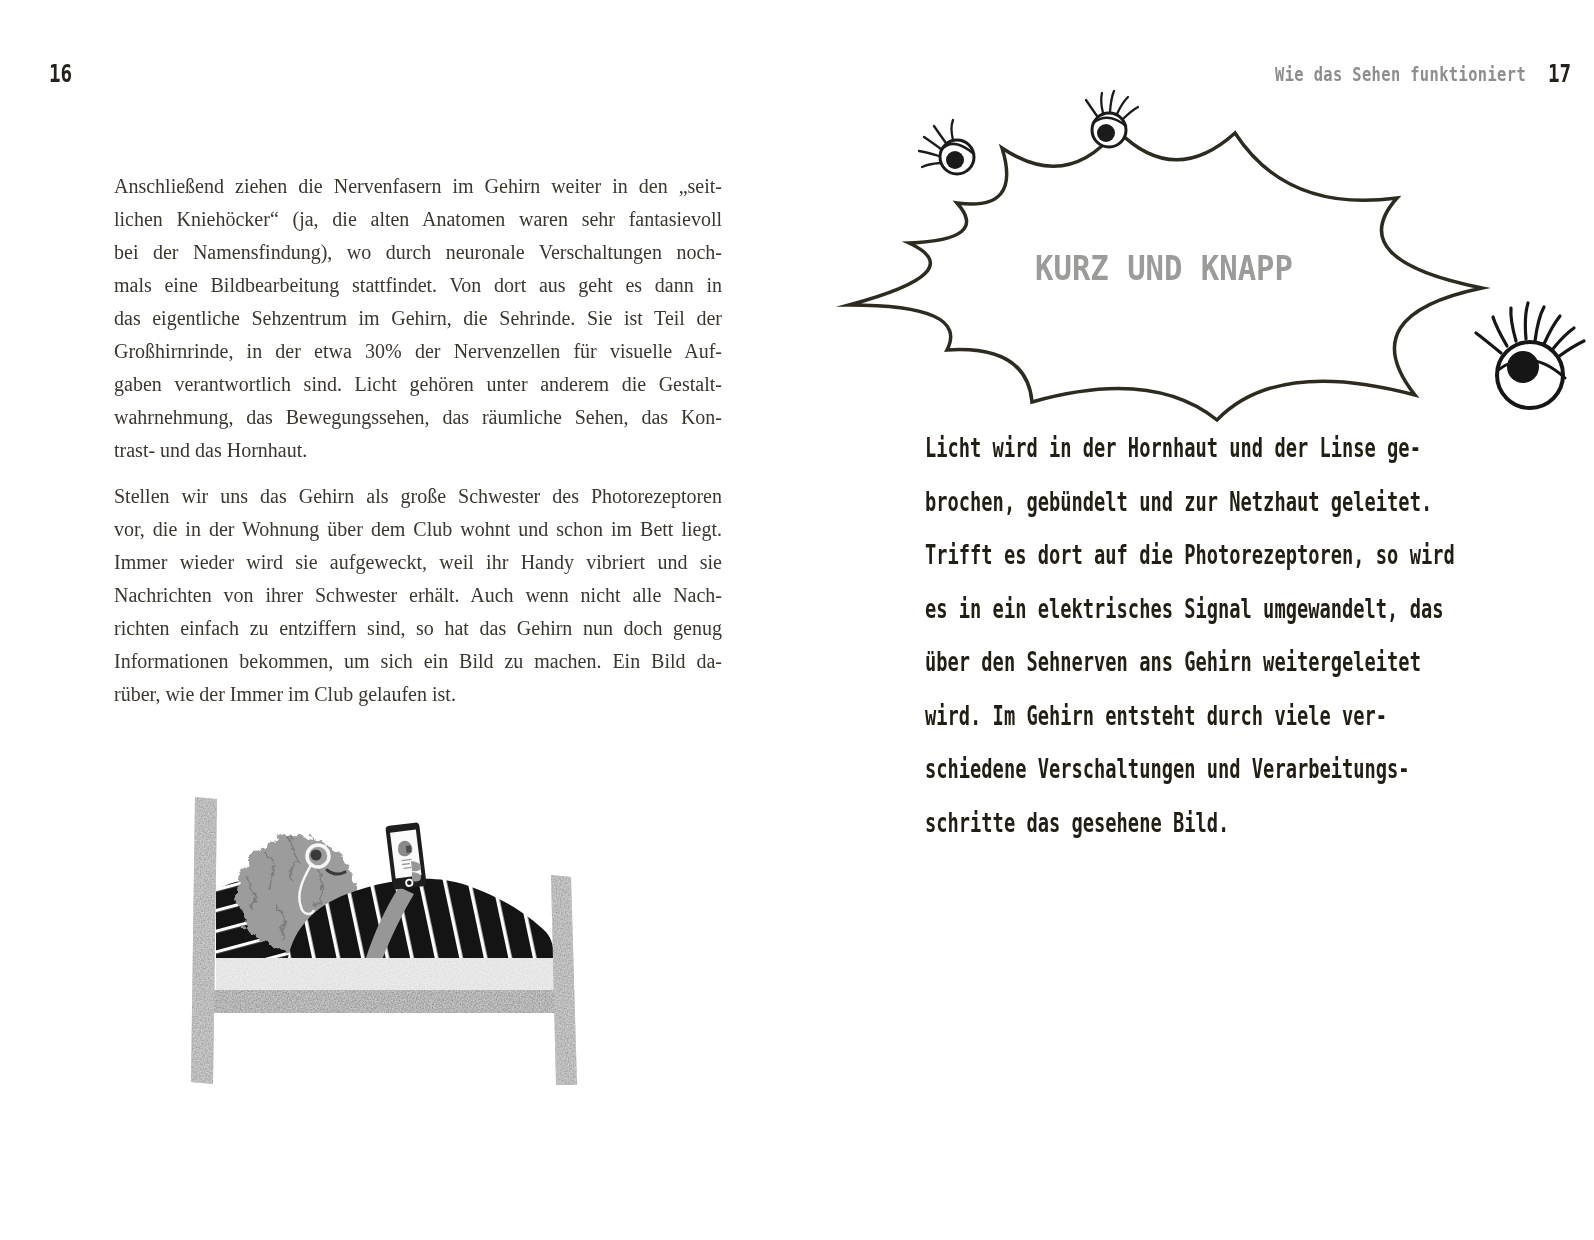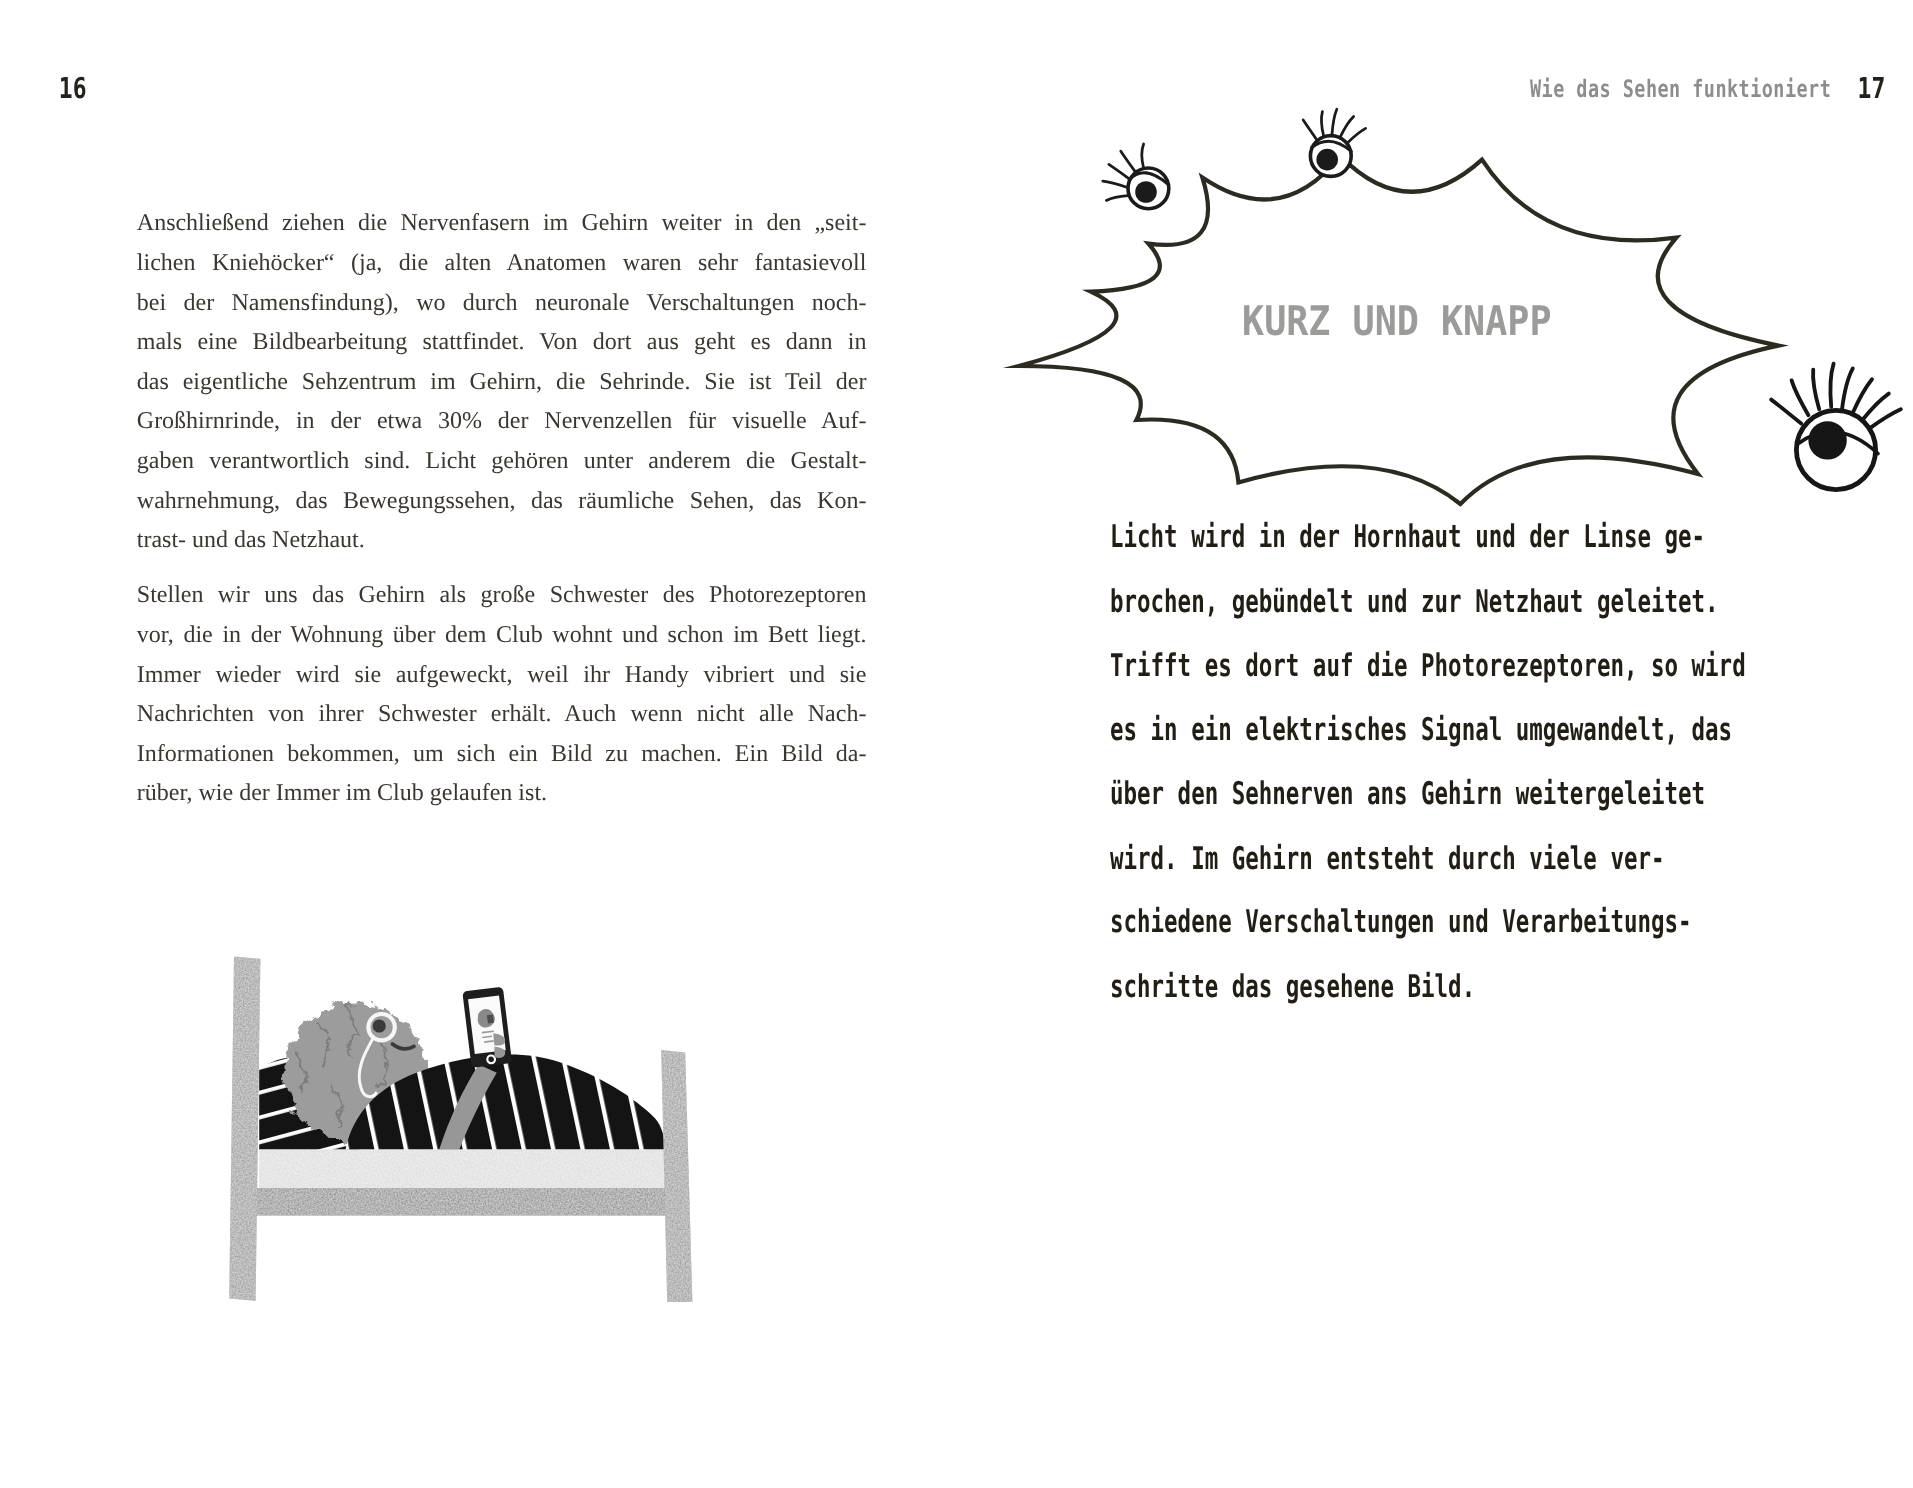--- a/index.html
+++ b/index.html
@@ -47,27 +47,28 @@
     <div class="body-text">
       <div class="para">
           <div class="serif-line">Anschließend ziehen die Nervenfasern im Gehirn weiter in den „seit-</div>
           <div class="serif-line">lichen Kniehöcker“ (ja, die alten Anatomen waren sehr fantasievoll</div>
           <div class="serif-line">bei der Namensfindung), wo durch neuronale Verschaltungen noch-</div>
           <div class="serif-line">mals eine Bildbearbeitung stattfindet. Von dort aus geht es dann in</div>
           <div class="serif-line">das eigentliche Sehzentrum im Gehirn, die Sehrinde. Sie ist Teil der</div>
           <div class="serif-line">Großhirnrinde, in der etwa 30% der Nervenzellen für visuelle Auf-</div>
           <div class="serif-line">gaben verantwortlich sind. Licht gehören unter anderem die Gestalt-</div>
           <div class="serif-line">wahrnehmung, das Bewegungssehen, das räumliche Sehen, das Kon-</div>
-          <div class="serif-line last">trast- und das Netzhaut.</div>
+          <div class="serif-line last">trast- und das Hornhaut.</div>
         </div>
       <div class="para">
           <div class="serif-line">Stellen wir uns das Gehirn als große Schwester des Photorezeptoren</div>
           <div class="serif-line">vor, die in der Wohnung über dem Club wohnt und schon im Bett liegt.</div>
           <div class="serif-line">Immer wieder wird sie aufgeweckt, weil ihr Handy vibriert und sie</div>
           <div class="serif-line">Nachrichten von ihrer Schwester erhält. Auch wenn nicht alle Nach-</div>
+          <div class="serif-line">richten einfach zu entziffern sind, so hat das Gehirn nun doch genug</div>
           <div class="serif-line">Informationen bekommen, um sich ein Bild zu machen. Ein Bild da-</div>
           <div class="serif-line last">rüber, wie der Immer im Club gelaufen ist.</div>
         </div>
     </div>
 
     <svg class="bed-svg" width="410" height="330" viewBox="0 0 410 330">
       <defs>
         <pattern id="stripesL" width="20" height="20" patternUnits="userSpaceOnUse" patternTransform="rotate(-15)">
           <rect width="20" height="20" fill="#141414"></rect>
           <rect width="20" height="3.2" fill="#ffffff"></rect>

